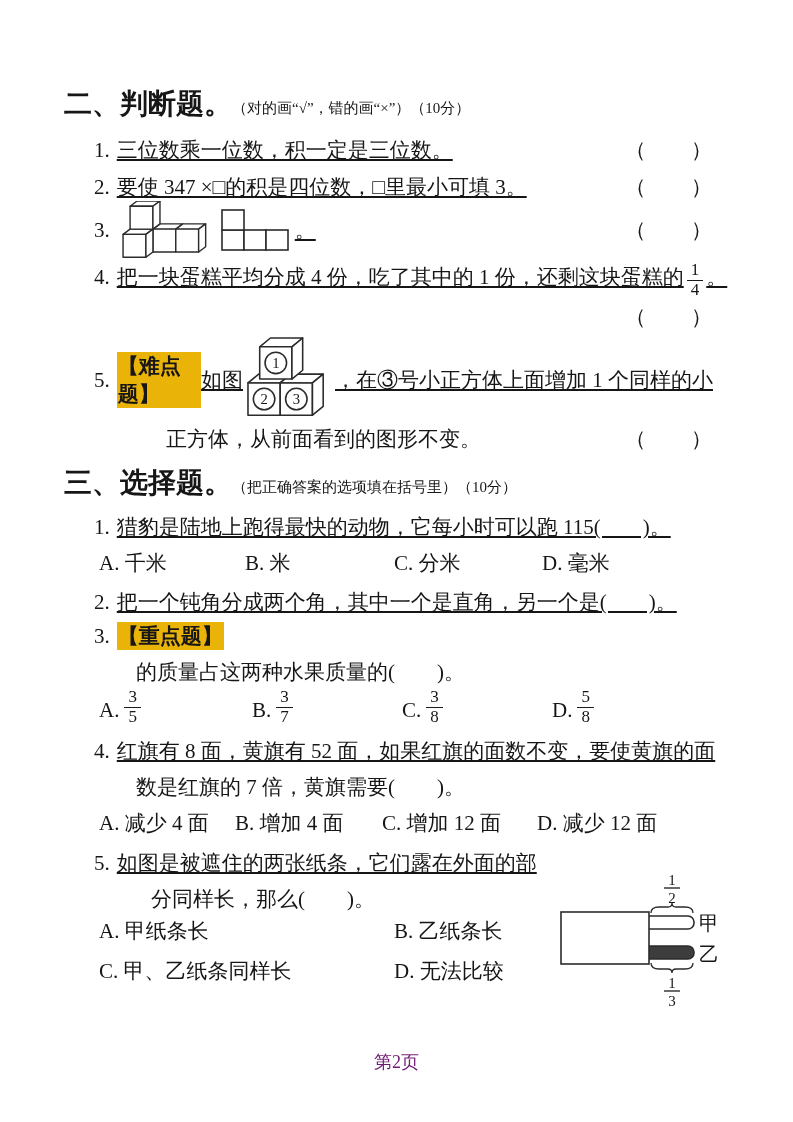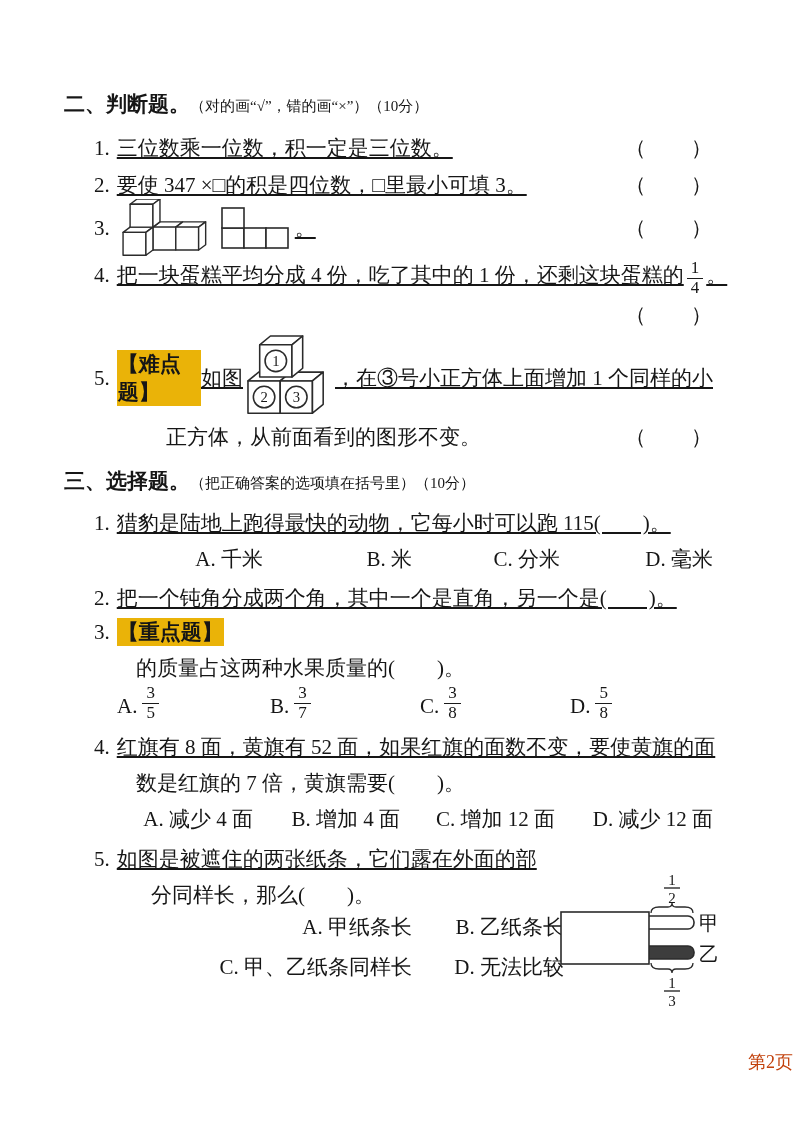--- a/index.html
+++ b/index.html
@@ -3,49 +3,49 @@
 <meta charset="utf-8">
 <style>
   html,body{margin:0;padding:0;background:#e9e9e9;}
   .page{
     width:793px;height:1122px;background:#ffffff;position:relative;
     box-sizing:border-box;padding:90px 80px 0 64px;
     font-family:"Liberation Serif","DejaVu Serif",serif;
     color:#161616;font-size:21px;line-height:28px;overflow:hidden;
   }
   .sec-head{white-space:nowrap;}
-  .sec-title{font-weight:bold;font-size:21px;}
+  .sec-title{font-weight:bold;font-size:28px;}
   .sec-sub{font-size:15px;}
   .q{margin-left:30px;display:flex;align-items:flex-start;}
   .qnum{margin-right:7px;flex:0 0 auto;}
   .qtext{white-space:nowrap;text-decoration:underline;}
   .bk{margin-left:auto;flex:0 0 auto;letter-spacing:1px;}
   .bkrow{text-align:right;margin-left:30px;}
   .tag{font-weight:bold;background:#eab308;padding:0 1px;}
   .figrow{display:flex;align-items:center;}
   .mt16{margin-top:16px}.mt14{margin-top:14px}.mt12{margin-top:12px}
   .mt11{margin-top:11px}.mt9{margin-top:9px}.mt8{margin-top:8px}
   .mt6{margin-top:6px}.mt4{margin-top:4px}.mt2{margin-top:2px}.mt0{margin-top:0}
   .cont{margin-left:72px;}
-  .opts{display:grid;margin-left:53px;white-space:nowrap;text-align:right;}
+  .opts{display:grid;margin-left:35px;white-space:nowrap;}
   .opts-a{grid-template-columns:146px 149px 148px auto;}
   .opts-b{grid-template-columns:153px 150px 150px auto;}
   .opts-c{grid-template-columns:136px 147px 155px auto;}
   .opts-2col{grid-template-columns:295px auto;grid-row-gap:12px;}
   .frac{display:inline-flex;flex-direction:column;align-items:center;
         vertical-align:middle;line-height:1.1;font-size:17px;margin:0 3px;
         transform:translateY(-2px);}
   .frac .fn{border-bottom:1.6px solid #1a1a1a;padding:0 4px;}
   .fopt{display:inline-flex;align-items:center;}
   .fopt .frac{margin-left:5px;}
   svg{display:block;}
   .inline-svg{flex:0 0 auto;margin:0 4px;}
   .strips-fig{position:absolute;left:558px;top:872px;}
-  .footer{position:absolute;left:0;right:0;top:1048px;text-align:right;
-          font-size:18px;color:#c2410c;}
+  .footer{position:absolute;left:0;right:0;top:1048px;text-align:center;
+          font-size:18px;color:#701a75;}
   .q5block{width:500px;}
 </style>
 </head>
 <body>
 
 <div class="page">
 
   <div class="sec-head">
     <span class="sec-title">二、判断题。</span><span class="sec-sub">（对的画“√”，错的画“×”）（10分）</span>
   </div>

